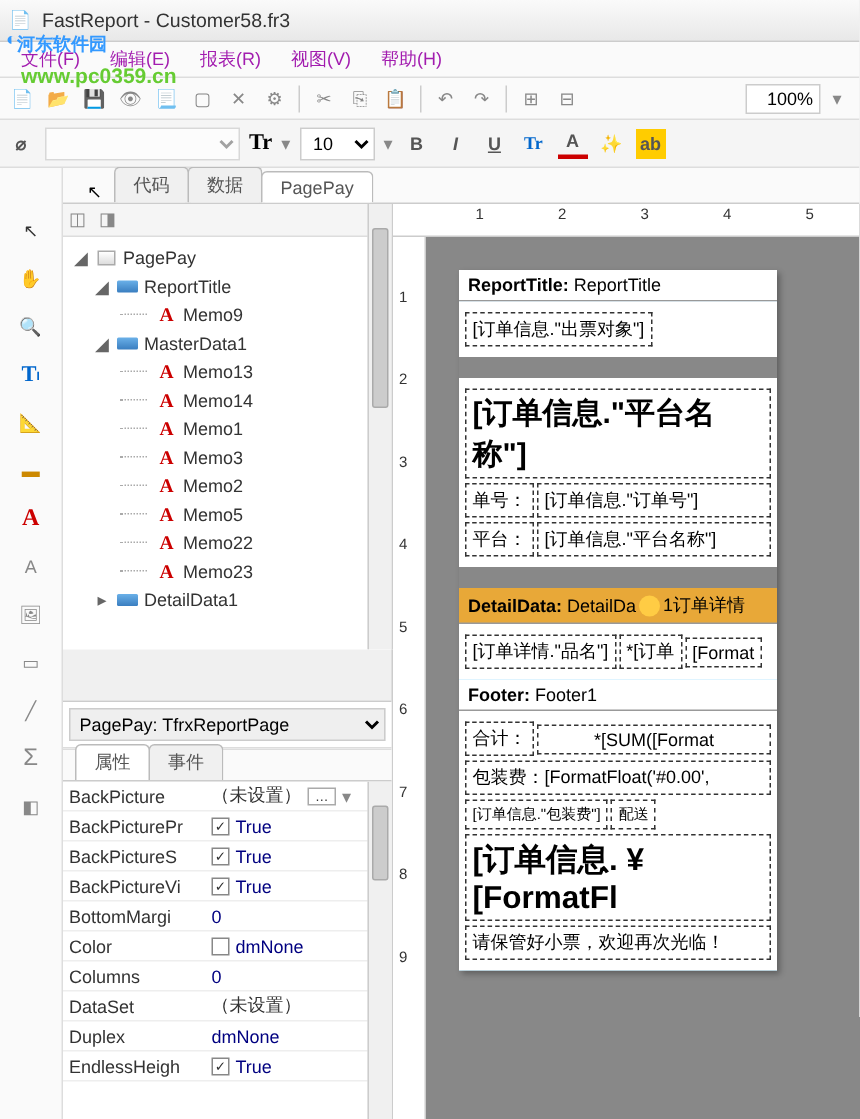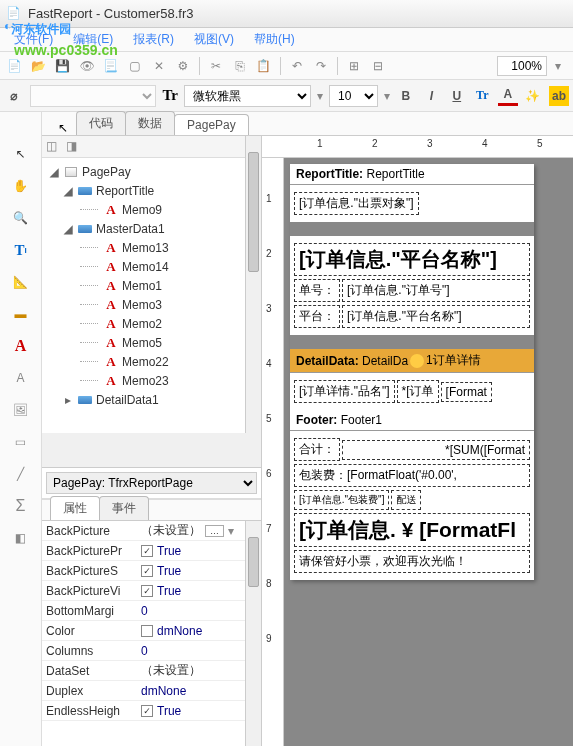--- a/index.html
+++ b/index.html
@@ -7,21 +7,21 @@
     
     .title-bar { height: 28px; background: linear-gradient(#fafafa, #e8e8e8); display: flex; align-items: center; padding-left: 6px; border-bottom: 1px solid #ccc; position: relative; }
     .title-bar .icon { width: 16px; height: 16px; margin-right: 6px; }
     .title-bar .title { font-size: 13px; color: #333; }
     
     .watermark { position: absolute; top: 8px; left: 4px; font-size: 28px; font-weight: bold; color: #3399ff; z-index: 100; pointer-events: none; }
     .watermark .logo { display: inline-block; vertical-align: middle; }
     .watermark .url { position: absolute; top: 34px; left: 10px; font-size: 14px; color: #66cc33; font-weight: bold; }
     
     .menu-bar { height: 24px; background: #fafafa; display: flex; align-items: center; padding-left: 6px; gap: 4px; border-bottom: 1px solid #ddd; }
-    .menu-bar .menu-item { padding: 2px 8px; color: #3b82f6; cursor: pointer; }
+    .menu-bar .menu-item { padding: 2px 8px; color: #a21caf; cursor: pointer; }
     
     .toolbar { height: 28px; background: #fafafa; border-bottom: 1px solid #ddd; display: flex; align-items: center; padding: 0 4px; gap: 2px; }
     .toolbar .tb-btn { width: 22px; height: 22px; display: flex; align-items: center; justify-content: center; color: #888; cursor: pointer; }
     .toolbar .sep { width: 1px; height: 18px; background: #ccc; margin: 0 3px; }
     .toolbar .zoom { margin-left: auto; display: flex; align-items: center; }
     .toolbar .zoom input { width: 50px; border: 1px solid #ccc; padding: 2px 4px; text-align: right; }
     
     .format-bar { height: 32px; background: #f5f5f5; border-bottom: 1px solid #ddd; display: flex; align-items: center; padding: 0 4px; gap: 6px; }
     .format-bar select { border: 1px solid #ccc; padding: 2px 4px; height: 22px; background: #fff; }
     .format-bar .font-sel { width: 130px; }
@@ -74,21 +74,21 @@
     .prop-val .color-sw { width: 12px; height: 12px; border: 1px solid #888; background: #fff; }
     .prop-val .dots-btn { border: 1px solid #aaa; padding: 0 4px; cursor: pointer; font-size: 9px; }
     
     .design-area { flex: 1; background: #888; overflow: hidden; position: relative; }
     .ruler-h { height: 22px; background: #fff; border-bottom: 1px solid #ccc; display: flex; align-items: center; position: relative; }
     .ruler-h .tick { position: absolute; top: 2px; font-size: 10px; color: #333; }
     .ruler-v { width: 22px; background: #fff; border-right: 1px solid #ccc; position: absolute; left: 0; top: 22px; bottom: 0; }
     .ruler-v .tick { position: absolute; left: 4px; font-size: 10px; color: #333; }
     
     .canvas-wrap { position: absolute; left: 24px; top: 24px; right: 0; bottom: 0; overflow: auto; }
-    .page { background: #7dd3fc; width: 244px; margin: 4px; box-shadow: 2px 2px 4px rgba(0,0,0,0.3); }
+    .page { background: #7dd3fc; width: 212px; margin: 20px; box-shadow: 2px 2px 4px rgba(0,0,0,0.3); }
     
     .band-header { background: #fff; padding: 3px 6px; font-size: 12px; border-bottom: 1px solid #999; display: flex; align-items: center; }
     .band-header.master { background: #e8a838; }
     .band-header.detail { background: #e8a838; }
     .band-header b { font-weight: bold; }
     .band-header .db-icon { width: 14px; height: 14px; background: #ffcc44; border-radius: 50%; margin: 0 2px; display: inline-block; }
     
     .band-body { padding: 4px; background: #fff; }
     .memo-box { border: 1px dashed #333; padding: 2px 4px; margin: 3px 0; font-size: 12px; display: inline-block; }
     .memo-box.big { font-size: 20px; font-weight: bold; display: block; }
@@ -143,23 +143,20 @@
   <div class="zoom">
     <input value="100%" style="">
     <span class="tb-btn">▾</span>
   </div>
 </div>
 
 <div class="format-bar">
   <span class="fmt-btn">⌀</span>
   <select class="font-sel" disabled=""></select>
   <span class="t-icon">Tr</span>
-  <select class="font-sel">
-    <option>微软雅黑</option>
-  </select>
   <span style="color:#888">▾</span>
   <select class="size-sel">
     <option>10</option>
   </select>
   <span style="color:#888">▾</span>
   <span class="fmt-btn">B</span>
   <span class="fmt-btn" style="font-style:italic">I</span>
   <span class="fmt-btn" style="text-decoration:underline">U</span>
   <span class="fmt-btn" style="color:#0066cc;font-family:serif">Tr</span>
   <span class="fmt-btn color-btn">A</span>
@@ -398,21 +395,21 @@
                 <span class="lbl">[订单详情."品名"]</span>
                 <span class="lbl">*[订单</span>
                 <span class="lbl">[Format</span>
               </div>
             </div>
 
             <div class="band-header"><b>Footer:</b>&nbsp;<span>Footer1</span></div>
             <div class="band-body">
               <div class="memo-row">
                   <span class="lbl">合计：</span>
-                  <span class="val" style="text-align:right">*[SUM([Format</span>
+                  <span class="val" style="text-align:center">*[SUM([Format</span>
                 </div>
               <div class="memo-row">
                 <span class="val">包装费：[FormatFloat('#0.00',</span>
               </div>
               <div class="memo-row" style="font-size:10px">
                 <span class="lbl" style="font-size:10px">[订单信息."包装费"]</span>
                 <span class="lbl" style="font-size:10px">配送</span>
               </div>
               <div class="memo-box big" style="font-size:21px">[订单信息.  ¥ [FormatFl</div>
               <div class="memo-box" style="display:block;text-align:left">请保管好小票，欢迎再次光临！</div>

